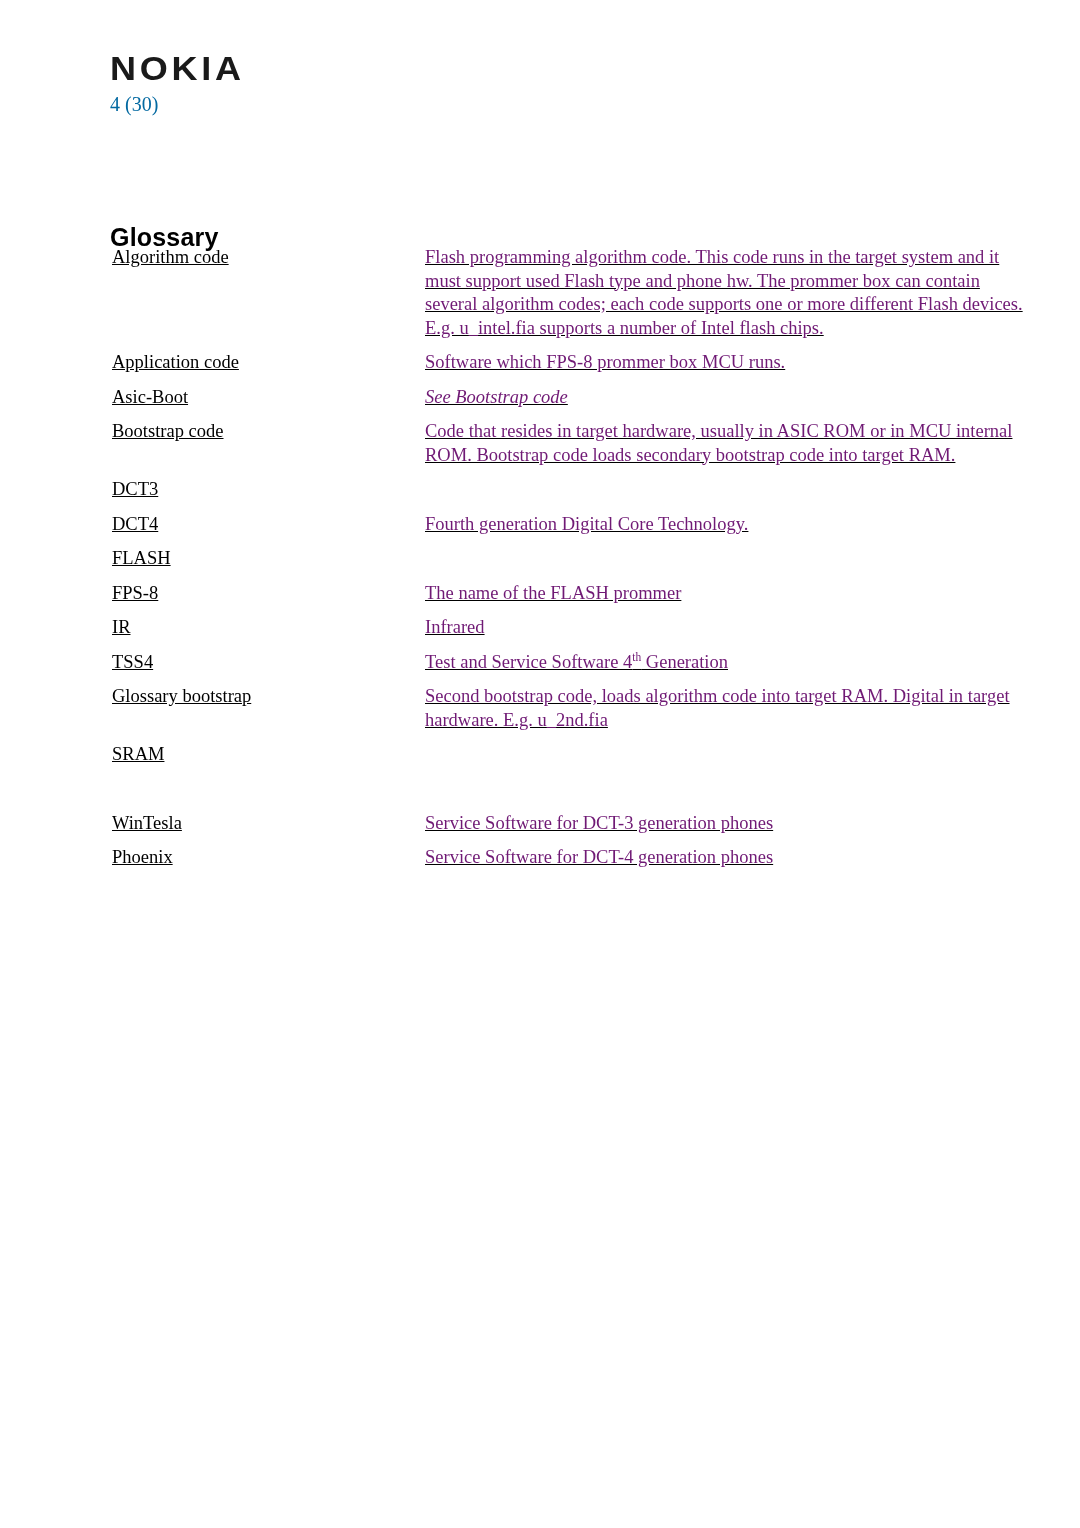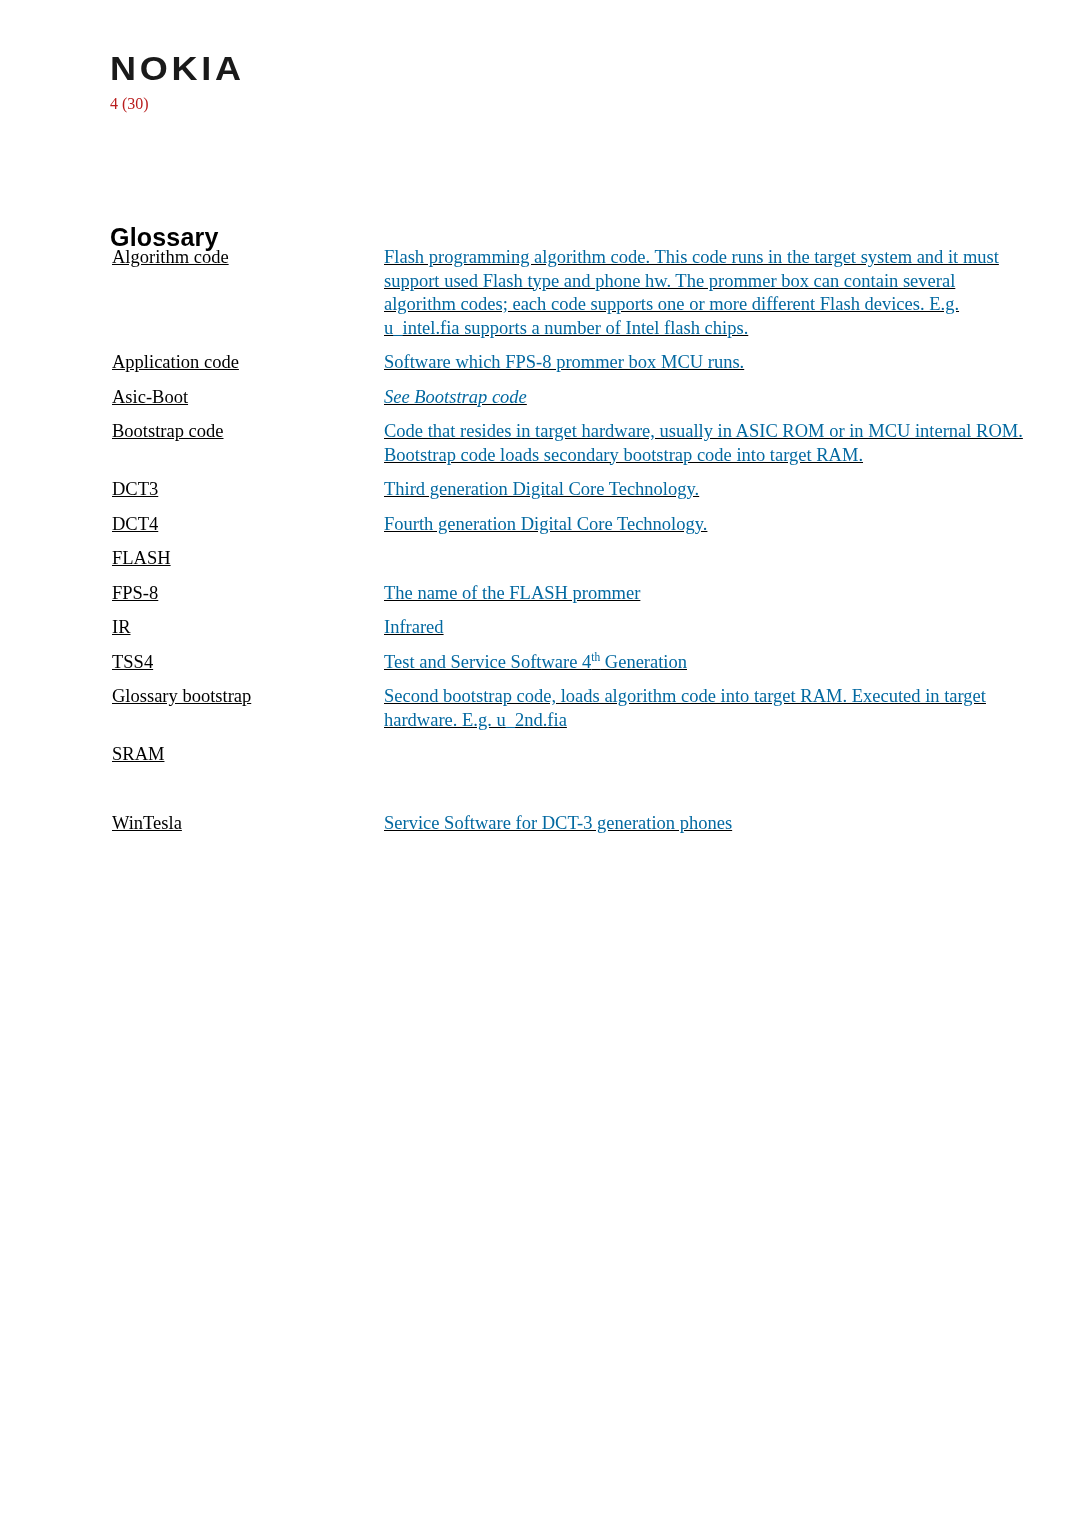--- a/index.html
+++ b/index.html
@@ -37,24 +37,24 @@
     letter-spacing: 3.5px;
     line-height: 36px;
     color: #1a1a1a;
     display: block;
     transform: scaleX(1.06);
     transform-origin: left center;
   }
 
   .page-number {
     font-family: "Liberation Serif", "DejaVu Serif", serif;
-    font-size: 16px;
+    font-size: 20px;
     line-height: 22px;
     margin-top: 7px;
-    color: #b91c1c;
+    color: #0369a1;
   }
 
   
   .doc-title {
     position: absolute;
     left: 110px;
     top: 174px;
     font-family: "Liberation Sans", "DejaVu Sans", sans-serif;
     font-weight: 700;
     font-size: 25px;
@@ -87,22 +87,23 @@
     flex: 0 0 272px;
     font-size: 18.5px;
     line-height: 23.5px;
     color: #000;
   }
 
   .definition {
     flex: 1 1 auto;
     font-size: 18.5px;
     line-height: 23.5px;
-    color: #0369a1;
+    color: #701a75;
     max-width: 645px;
+    margin-left: 41px;
   }
 
   .definition.italic {
     font-style: italic;
   }
 
   .definition sup {
     font-size: 0.62em;
     vertical-align: super;
     line-height: 0;
@@ -137,21 +138,20 @@
       <div class="definition italic">See Bootstrap code</div>
     </div>
 
     <div class="entry">
       <div class="term">Bootstrap code</div>
       <div class="definition">Code that resides in target hardware, usually in ASIC ROM or in MCU internal ROM. Bootstrap code loads secondary bootstrap code into target RAM.</div>
     </div>
 
     <div class="entry">
       <div class="term">DCT3</div>
-      <div class="definition">Third generation Digital Core Technology.</div>
     </div>
 
     <div class="entry">
       <div class="term">DCT4</div>
       <div class="definition">Fourth generation Digital Core Technology.</div>
     </div>
 
     <div class="entry">
       <div class="term">FLASH</div>
     </div>
@@ -166,27 +166,31 @@
       <div class="definition">Infrared</div>
     </div>
 
     <div class="entry">
       <div class="term">TSS4</div>
       <div class="definition"><span>Test and Service Software 4</span><sup>th</sup><span> Generation</span></div>
     </div>
 
     <div class="entry">
       <div class="term">Glossary bootstrap</div>
-      <div class="definition">Second bootstrap code, loads algorithm code into target RAM. Executed in target hardware. E.g. u_2nd.fia</div>
+      <div class="definition">Second bootstrap code, loads algorithm code into target RAM. Digital in target hardware. E.g. u_2nd.fia</div>
     </div>
 
     <div class="entry gap-after">
       <div class="term">SRAM</div>
     </div>
 
     <div class="entry">
       <div class="term">WinTesla</div>
       <div class="definition">Service Software for DCT-3 generation phones</div>
     </div>
 
+    <div class="entry">
+      <div class="term">Phoenix</div>
+      <div class="definition">Service Software for DCT-4 generation phones</div>
+    </div>
 
   </div>
 </div>
 
 </body></html>

